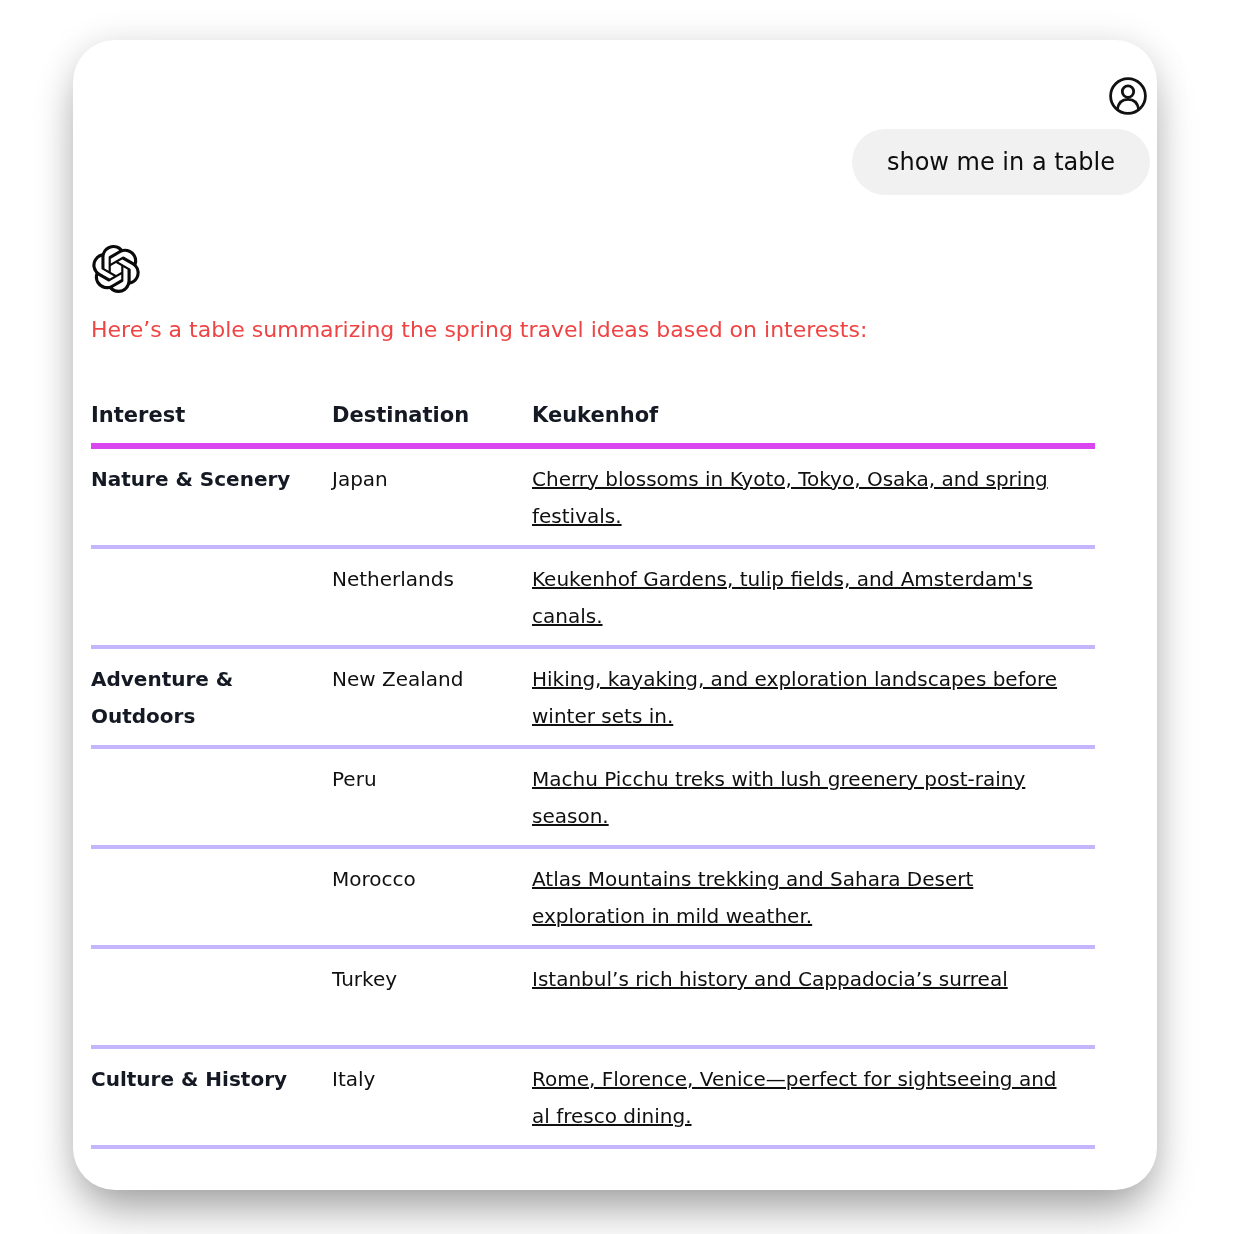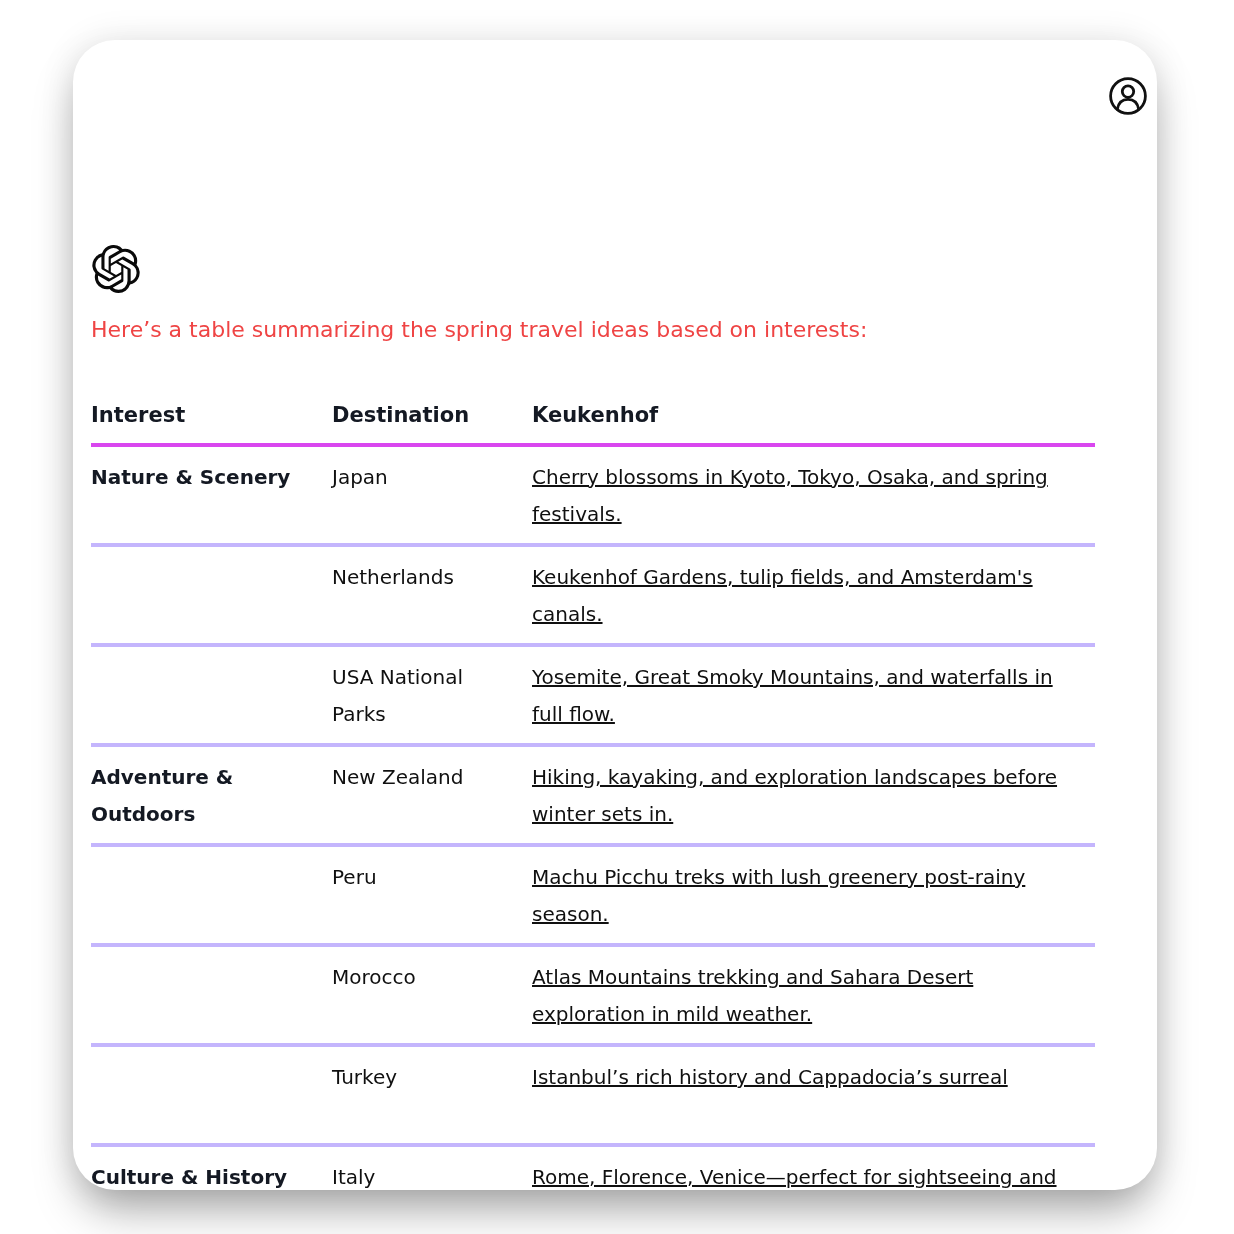--- a/index.html
+++ b/index.html
@@ -80,21 +80,21 @@
   }
   .travel-table col.c1 { width: 241px; }
   .travel-table col.c2 { width: 200px; }
   .travel-table col.c3 { width: 563px; }
   .travel-table th {
     text-align: left;
     font-size: 21px;
     font-weight: 700;
     color: #141923;
     padding: 8px 0 16px 0;
-    border-bottom: 4px solid #d946ef;
+    border-bottom: 6px solid #d946ef;
     line-height: 24px;
   }
   .travel-table td {
     vertical-align: top;
     font-size: 20px;
     line-height: 37px;
     color: #101010;
     border-bottom: 4px solid #c4b5fd;
     padding: 12px 30px 10px 0;
   }
@@ -116,20 +116,23 @@
   <div class="chat-card">
 
     <div class="avatar">
       <svg viewBox="0 0 40 40" fill="none" stroke="#111111" stroke-width="2.8" stroke-linecap="round">
         <circle cx="20" cy="20" r="17.4"></circle>
         <circle cx="20" cy="15.6" r="5.7"></circle>
         <path d="M9.3 33.4 C10.4 26.7 14.6 23.4 20 23.4 C25.4 23.4 29.6 26.7 30.7 33.4"></path>
       </svg>
     </div>
 
+    <div class="user-bubble">
+      <span>show me in a table</span>
+    </div>
 
     <div class="openai-logo">
       <svg viewBox="0 0 24 24">
         <path d="M22.2819 9.8211a5.9847 5.9847 0 0 0-.5157-4.9108 6.0462 6.0462 0 0 0-6.5098-2.9A6.0651 6.0651 0 0 0 4.9807 4.1818a5.9847 5.9847 0 0 0-3.9977 2.9 6.0462 6.0462 0 0 0 .7427 7.0966 5.98 5.98 0 0 0 .511 4.9107 6.051 6.051 0 0 0 6.5146 2.9001A5.9847 5.9847 0 0 0 13.2599 24a6.0557 6.0557 0 0 0 5.7718-4.2058 5.9894 5.9894 0 0 0 3.9977-2.9001 6.0557 6.0557 0 0 0-.7475-7.073zm-9.022 12.6081a4.4755 4.4755 0 0 1-2.8764-1.0408l.1419-.0804 4.7783-2.7582a.7948.7948 0 0 0 .3927-.6813v-6.7369l2.02 1.1686a.071.071 0 0 1 .038.052v5.5826a4.504 4.504 0 0 1-4.4945 4.4944zm-9.6607-4.1254a4.4708 4.4708 0 0 1-.5346-3.0137l.142.0852 4.783 2.7582a.7712.7712 0 0 0 .7806 0l5.8428-3.3685v2.3324a.0804.0804 0 0 1-.0332.0615L9.74 19.9502a4.4992 4.4992 0 0 1-6.1408-1.6464zM2.3408 7.8956a4.485 4.485 0 0 1 2.3655-1.9728V11.6a.7664.7664 0 0 0 .3879.6765l5.8144 3.3543-2.0201 1.1685a.0757.0757 0 0 1-.071 0l-4.8303-2.7865A4.504 4.504 0 0 1 2.3408 7.8956zm16.5963 3.8558L13.1038 8.364 15.1192 7.2a.0757.0757 0 0 1 .071 0l4.8303 2.7913a4.4944 4.4944 0 0 1-.6765 8.1042v-5.6772a.79.79 0 0 0-.407-.667zm2.0107-3.0231l-.142-.0852-4.7735-2.7818a.7759.7759 0 0 0-.7854 0L9.409 9.2297V6.8974a.0662.0662 0 0 1 .0284-.0615l4.8303-2.7866a4.4992 4.4992 0 0 1 6.6802 4.66zM8.3065 12.863l-2.02-1.1638a.0804.0804 0 0 1-.038-.0567V6.0742a4.4992 4.4992 0 0 1 7.3757-3.4537l-.142.0805L8.704 5.459a.7948.7948 0 0 0-.3927.6813zm1.0976-2.3654l2.602-1.4998 2.6069 1.4998v2.9994l-2.5974 1.4997-2.6067-1.4997z"></path>
       </svg>
     </div>
 
     <div class="intro-text">Here’s a table summarizing the spring travel ideas based on interests:</div>
 
     <div class="table-wrap">
@@ -164,31 +167,20 @@
               </td>
               <td class="destination">
                 <div class="cell-inner">Netherlands</div>
               </td>
               <td class="highlights">
                 <div class="cell-inner">Keukenhof Gardens, tulip fields, and Amsterdam's canals.</div>
               </td>
             </tr>
             <tr>
               <td class="interest">
-                <div class="cell-inner"></div>
-              </td>
-              <td class="destination">
-                <div class="cell-inner">USA National Parks</div>
-              </td>
-              <td class="highlights">
-                <div class="cell-inner">Yosemite, Great Smoky Mountains, and waterfalls in full flow.</div>
-              </td>
-            </tr>
-            <tr>
-              <td class="interest">
                 <div class="cell-inner">Adventure &amp; Outdoors</div>
               </td>
               <td class="destination">
                 <div class="cell-inner">New Zealand</div>
               </td>
               <td class="highlights">
                 <div class="cell-inner">Hiking, kayaking, and exploration landscapes before winter sets in.</div>
               </td>
             </tr>
             <tr>

